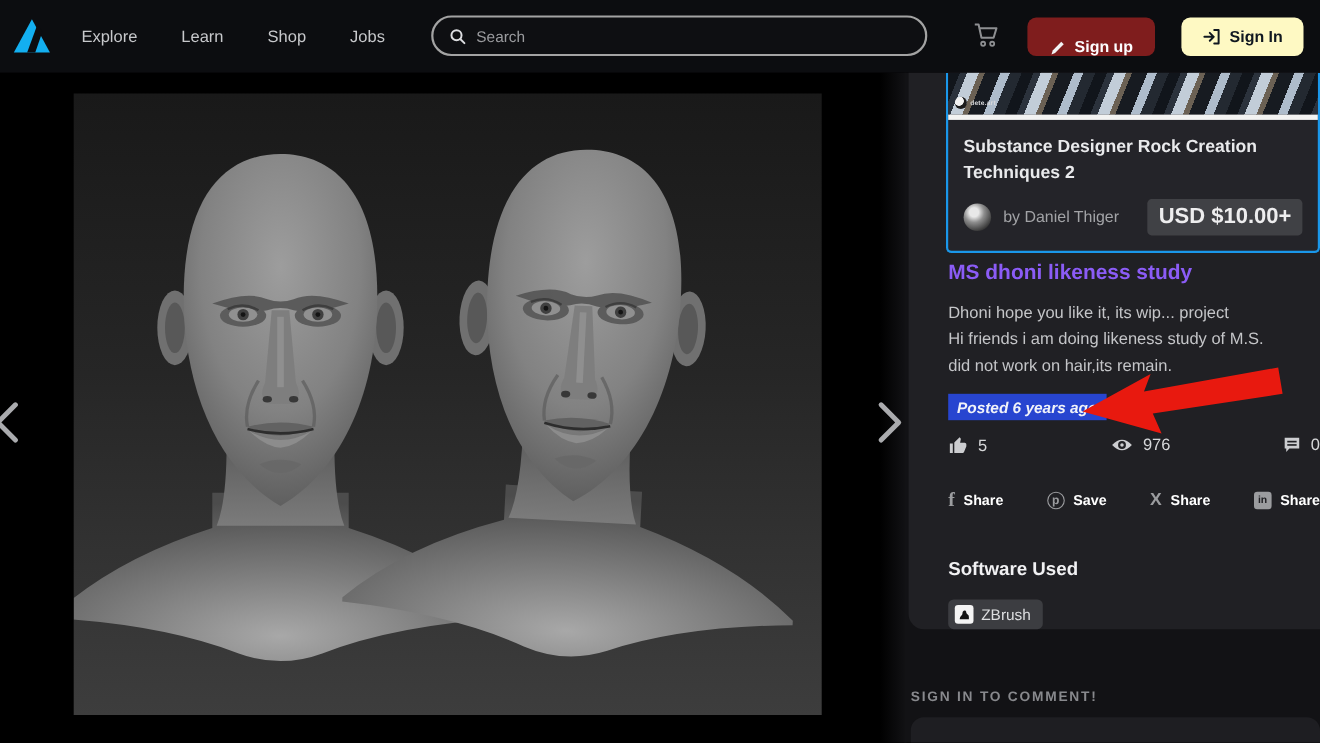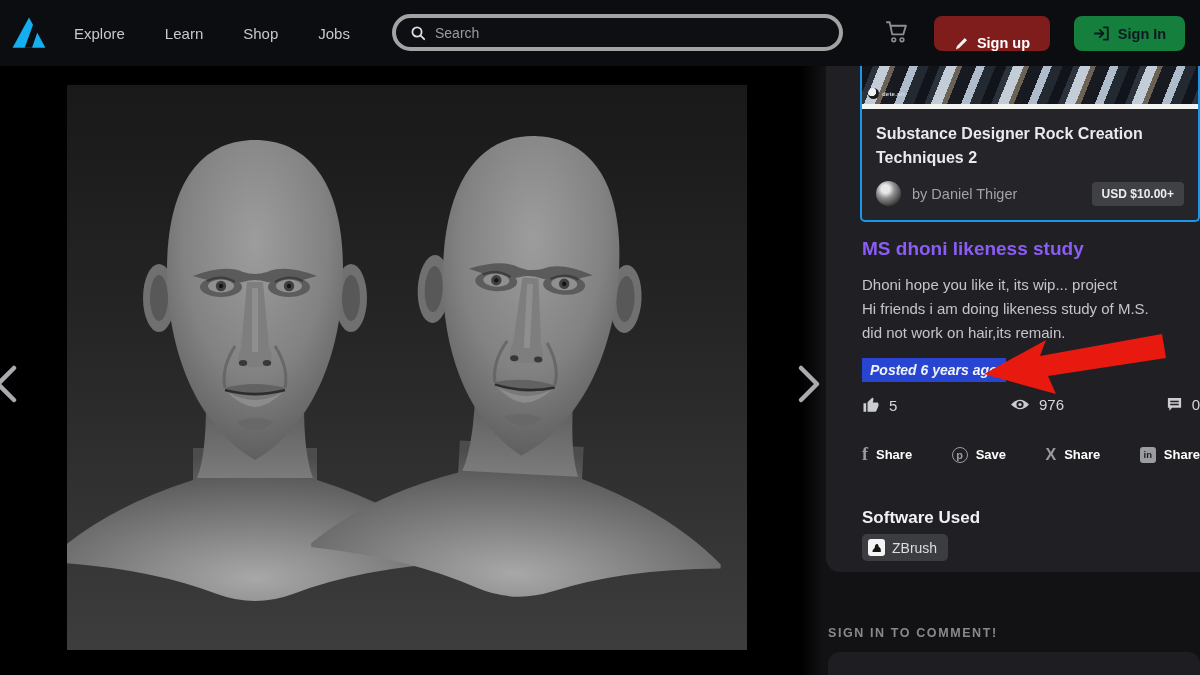--- a/index.html
+++ b/index.html
@@ -6,31 +6,31 @@
   html,body { width:1200px; height:675px; overflow:hidden; background:#000;
               font-family:"Liberation Sans","DejaVu Sans",sans-serif; }
 
   
   .navbar { position:absolute; left:0; top:0; width:1200px; height:66px;
             background:#0c0d10; display:flex; align-items:center; z-index:30; }
   .logo-box { position:absolute; left:10px; top:13px; width:38px; height:40px; cursor:pointer; }
   .nav-links { position:absolute; left:74px; top:0; height:66px; display:flex; align-items:center; gap:40px; }
   .nav-link { color:#c7c8cb; font-size:15px; cursor:pointer; }
   .searchbar { position:absolute; left:392px; top:14px; width:451px; height:37px;
-               border:4px solid #a3a3a3; border-radius:19px; background:#0e0f12;
+               border:2px solid #a3a3a3; border-radius:19px; background:#0e0f12;
                display:flex; align-items:center; padding:0 14px; gap:9px; }
   .searchbar input { background:transparent; border:none; outline:none; color:#e6e7e9;
                      font-size:14px; width:100%; font-family:inherit; }
   .searchbar input::placeholder { color:#9a9b9e; }
   .cart-btn { position:absolute; left:884px; top:19px; width:28px; height:28px; cursor:pointer; }
   .btn { position:absolute; top:16px; height:35px; border-radius:8px; display:flex;
          align-items:center; justify-content:center; gap:8px; font-size:14.5px;
          font-weight:700; cursor:pointer; }
   .btn-signup { left:934px; width:116px; background:#7f1d1d; color:#fdfdfe;align-items:flex-end; }
-  .btn-signin { left:1074px; width:111px; background:#15803d; color:#101820; }
+  .btn-signin { left:1074px; width:111px; background:#fef9c3; color:#101820; }
 
   
   .viewer { position:absolute; left:0; top:66px; width:822px; height:609px; background:#000; }
   .render { position:absolute; left:67px; top:19px; width:680px; height:565px;
             background:linear-gradient(180deg,#191919 0%,#262626 45%,#3d3d3d 100%); overflow:hidden; }
   .chev { position:absolute; top:296px; width:34px; height:44px; cursor:pointer; z-index:5; }
   .chev-left { left:-10px; }
   .chev-right { left:791px; }
   .edge-fade { position:absolute; left:800px; top:66px; width:24px; height:609px;
                background:linear-gradient(90deg,#000 0%,#121215 100%); z-index:1; }
@@ -51,21 +51,21 @@
   .thumb-mark-circle { width:11px; height:11px; border-radius:50%;
         background:radial-gradient(circle at 35% 35%, #f2f2f2 0 40%, #1c1c1c 46%); }
   .thumb-mark-text { font-size:6px; color:#d9dadc; font-weight:700; letter-spacing:.2px; }
   .store-strip { height:5px; background:#f3f3f2; }
   .store-body { padding:13px 14px 14px 14px; }
   .store-title { color:#e9eaec; font-size:16px; font-weight:600; line-height:24px; }
   .store-meta { margin-top:11px; display:flex; align-items:center; }
   .store-avatar { width:25px; height:25px; border-radius:50%; flex:0 0 25px;
         background:radial-gradient(circle at 38% 32%, #e8e8e8 0 18%, #8e8e8e 40%, #3a3a3a 75%, #111 100%); }
   .store-byline { color:#a2a3a6; font-size:14.5px; margin-left:11px; flex:1; }
-  .price-badge { background:#404145; color:#ededee; font-size:12px; font-weight:600;
+  .price-badge { background:#404145; color:#ededee; font-size:20px; font-weight:600;
                  border-radius:4px; padding:5px 10px; white-space:nowrap; }
 
   
   .proj-title { position:absolute; left:36px; top:172px; color:#8b5cf6; font-size:19px; font-weight:700; }
   .proj-desc { position:absolute; left:36px; top:207px; color:#c4c5c8; font-size:15px; line-height:24px; }
   .posted-badge { position:absolute; left:36px; top:292px; background:#2745d0; color:#f0f2f9;
                   font-size:14px; font-style:italic; font-weight:600; padding:4px 8px; }
   .red-arrow { position:absolute; left:152px; top:262px; width:190px; height:82px; }
 
   .stats-row { position:absolute; left:36px; top:330px; width:338px; height:22px; }
@@ -79,21 +79,21 @@
   .share-label { color:#ffffff; font-size:13px; font-weight:700; }
   .fb-glyph { color:#9b9c9f; font-size:18px; font-weight:700; font-family:"Liberation Serif",serif; }
   .pin-glyph { width:16px; height:16px; border:1.8px solid #9b9c9f; border-radius:50%;
                color:#9b9c9f; font-size:11px; font-weight:700; display:flex;
                align-items:center; justify-content:center; }
   .x-glyph { color:#9b9c9f; font-size:16px; font-weight:700; }
   .in-glyph { width:16px; height:16px; background:#9b9c9f; border-radius:3px; color:#202024;
               font-size:9.5px; font-weight:700; display:flex; align-items:center; justify-content:center; }
 
   .software-heading { position:absolute; left:36px; top:442px; color:#f1f1f3; font-size:17px; font-weight:700; }
-  .software-pill { position:absolute; left:36px; top:468px; height:27px; background:#3c3d41;
+  .software-pill { position:absolute; left:36px; top:479px; height:27px; background:#3c3d41;
                    border-radius:5px; display:flex; align-items:center; gap:7px;
                    padding:0 11px 0 6px; cursor:pointer; }
   .zb-icon { width:17px; height:17px; background:#f4f4f4; border-radius:3px; position:relative; }
   .software-label { color:#dddee0; font-size:14px; }
 
   .signin-prompt { position:absolute; left:6px; top:560px; color:#88898d; font-size:12.5px;
                    font-weight:700; letter-spacing:1.6px; }
   .comment-panel { position:absolute; left:6px; top:586px; width:372px; height:23px;
                    background:#1e1e22; border-radius:12px 12px 0 0; }
 

